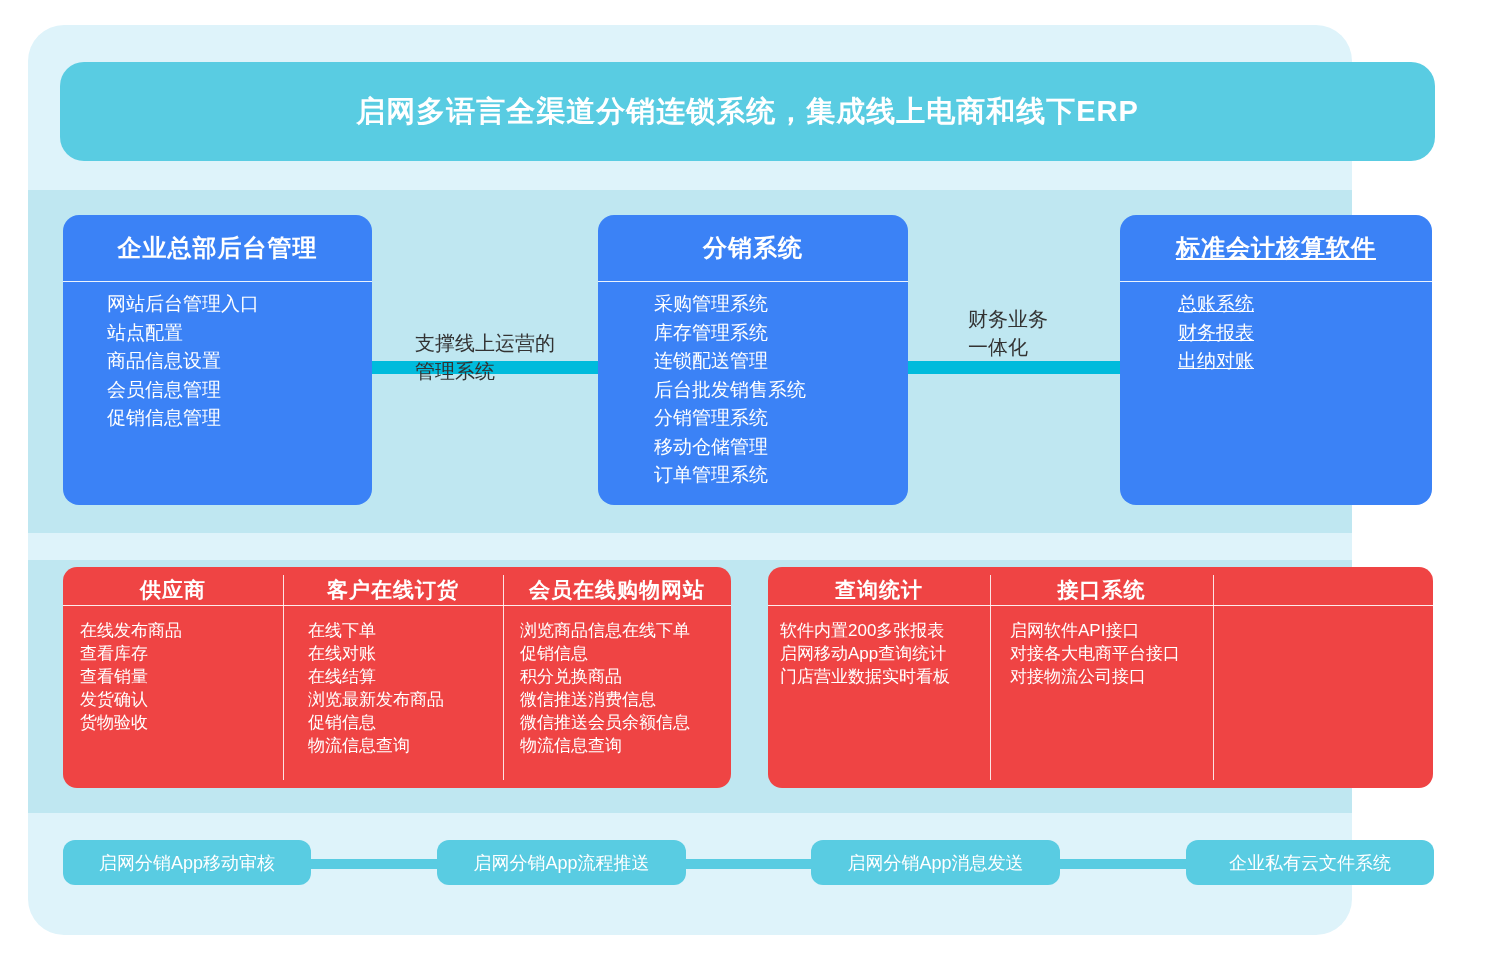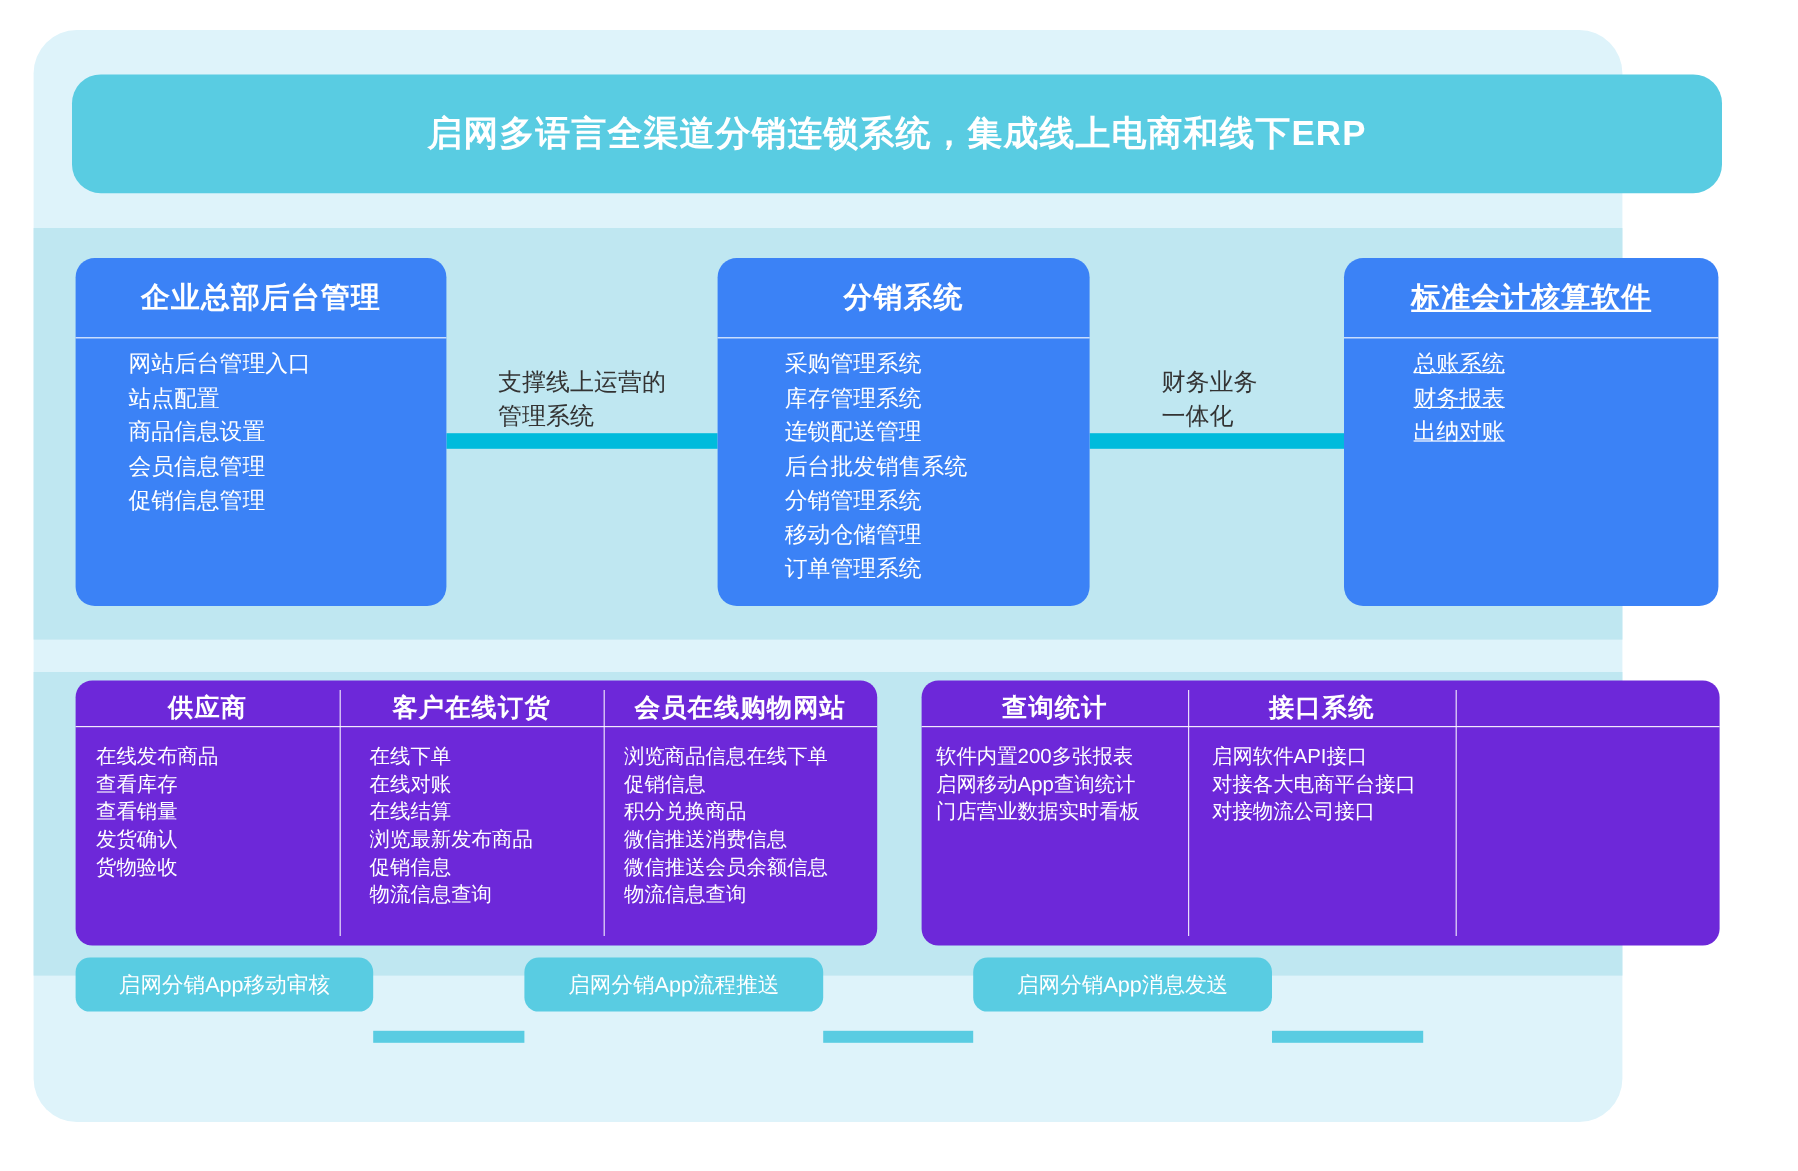--- a/index.html
+++ b/index.html
@@ -23,21 +23,21 @@
     color:#ffffff; font-size:29px; font-weight:600; letter-spacing:1px;
   }
 
   .connector-bar { position:absolute; top:336px; height:13px; background:#00bbdc; }
   .bar1 { left:344px; width:226px; }
   .bar2 { left:880px; width:212px; }
   .connector-label {
     position:absolute; top:280px; color:#333333;
     font-size:20px; line-height:28px; font-weight:500;
   }
-  .label1 { left:387px; }
+  .label1 { left:387px;margin-top:24px; }
   .label2 { left:940px; }
 
   .top-box {
     position:absolute; top:190px; height:290px;
     background:#3b82f6; border-radius:16px; color:#ffffff;
   }
   .tb1 { left:35px;  width:309px; }
   .tb2 { left:570px; width:310px; }
   .tb3 { left:1092px; width:312px;text-decoration:underline; }
   .top-box .hd {
@@ -49,21 +49,21 @@
   .top-box ul {
     margin:9px 0 0; padding:0; list-style:none;
     font-size:19px; line-height:28.5px; font-weight:400;
   }
   .tb1 ul { padding-left:44px; }
   .tb2 ul { padding-left:56px; }
   .tb3 ul { padding-left:58px; }
 
   .big-box {
     position:absolute; top:542px; height:221px;
-    background:#6d28d9; border-radius:14px; color:#ffffff;
+    background:#ef4444; border-radius:14px; color:#ffffff;
   }
   .bb1 { left:35px;  width:668px; }
   .bb2 { left:740px; width:665px; }
   .big-box .hrule { top:38px; }
   .vdiv { position:absolute; top:8px; bottom:8px; width:1px; background:rgba(255,255,255,0.85); }
   .col { position:absolute; top:0; height:100%; }
   .col .hd {
     height:38px; padding-top:4px;
     display:flex; align-items:center; justify-content:center;
     font-size:21px; font-weight:600; letter-spacing:1px;
@@ -75,21 +75,21 @@
   .bb1 .c1 { left:0; width:220px; }   .bb1 .c1 ul { padding-left:17px; }
   .bb1 .c2 { left:220px; width:220px; } .bb1 .c2 ul { padding-left:25px; }
   .bb1 .c3 { left:440px; width:228px; } .bb1 .c3 ul { padding-left:17px; }
   .bb1 .d1 { left:220px; } .bb1 .d2 { left:440px; }
   .bb2 .c1 { left:0; width:222px; }   .bb2 .c1 ul { padding-left:12px; }
   .bb2 .c2 { left:222px; width:223px; } .bb2 .c2 ul { padding-left:20px; }
   .bb2 .c3 { left:445px; width:220px; } .bb2 .c3 ul { padding-left:17px; }
   .bb2 .d1 { left:222px; } .bb2 .d2 { left:445px; }
 
   .footer-btn {
-    position:absolute; top:773px; height:45px;
+    position:absolute; top:815px; height:45px;
     background:#59cce2; border-radius:12px;
     display:flex; align-items:center; justify-content:center;
     color:#ffffff; font-size:18px; font-weight:500;
   }
   .fb1 { left:35px;  width:248px; }
   .fb2 { left:409px; width:249px; }
   .fb3 { left:783px; width:249px; }
   .fb4 { left:1158px; width:248px; }
   .footer-line { position:absolute; top:834px; height:10px; background:#59cce2; }
   .fl1 { left:283px;  width:126px; }
@@ -215,13 +215,14 @@
     </div>
   </div>
 
   <div class="footer-line fl1"></div>
   <div class="footer-line fl2"></div>
   <div class="footer-line fl3"></div>
 
   <div class="footer-btn fb1">启网分销App移动审核</div>
   <div class="footer-btn fb2">启网分销App流程推送</div>
   <div class="footer-btn fb3">启网分销App消息发送</div>
+  <div class="footer-btn fb4">企业私有云文件系统</div>
 </div>
 
 </body></html>

